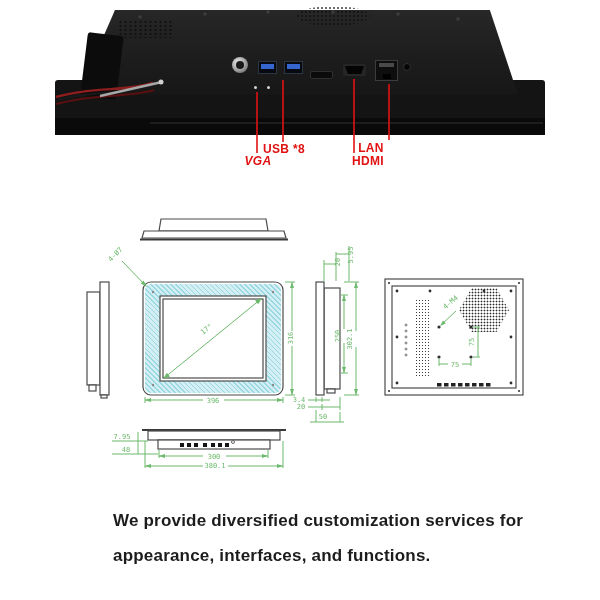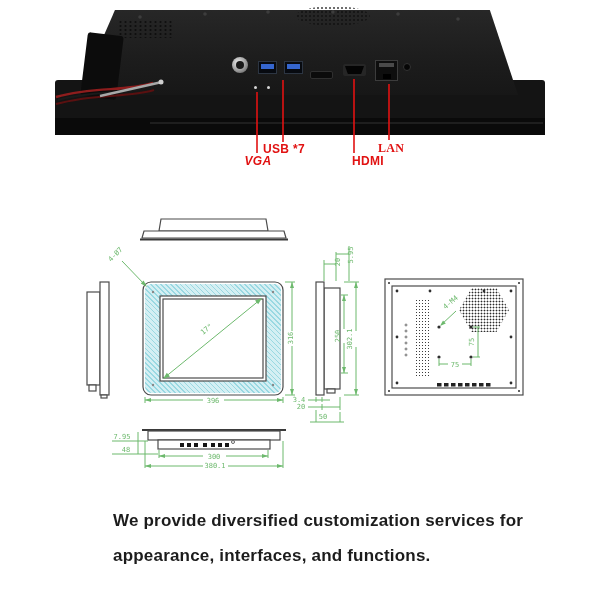--- a/index.html
+++ b/index.html
@@ -280,20 +280,20 @@
       <text class="dim" x="474" y="342" transform="rotate(-90 474 342)">75</text>
       <text class="dim" x="455" y="367">75</text>
       <text class="dim" x="122" y="439">7.95</text>
       <text class="dim" x="126" y="452">48</text>
       <text class="dim" x="214" y="459">300</text>
       <text class="dim" x="215" y="468">380.1</text>
     </g>
   </svg>
 
   <div class="red-label" style="left:242px;top:154px;width:32px;font-style:italic;">VGA</div>
-  <div class="red-label" style="left:261px;top:142px;width:46px;">USB *7</div>
+  <div class="red-label" style="left:261px;top:142px;width:46px;">USB *8</div>
   <div class="red-label" style="left:349px;top:154px;width:38px;">HDMI</div>
-  <div class="red-label" style="left:376px;top:141px;width:30px;font-family:Liberation Serif, serif;">LAN</div>
+  <div class="red-label" style="left:356px;top:141px;width:30px;">LAN</div>
 
   <div class="footer-line" style="top:511px;">We provide diversified customization services for</div>
   <div class="footer-line" style="top:546px;">appearance, interfaces, and functions.</div>
 
 </div>
 
 </body></html>

